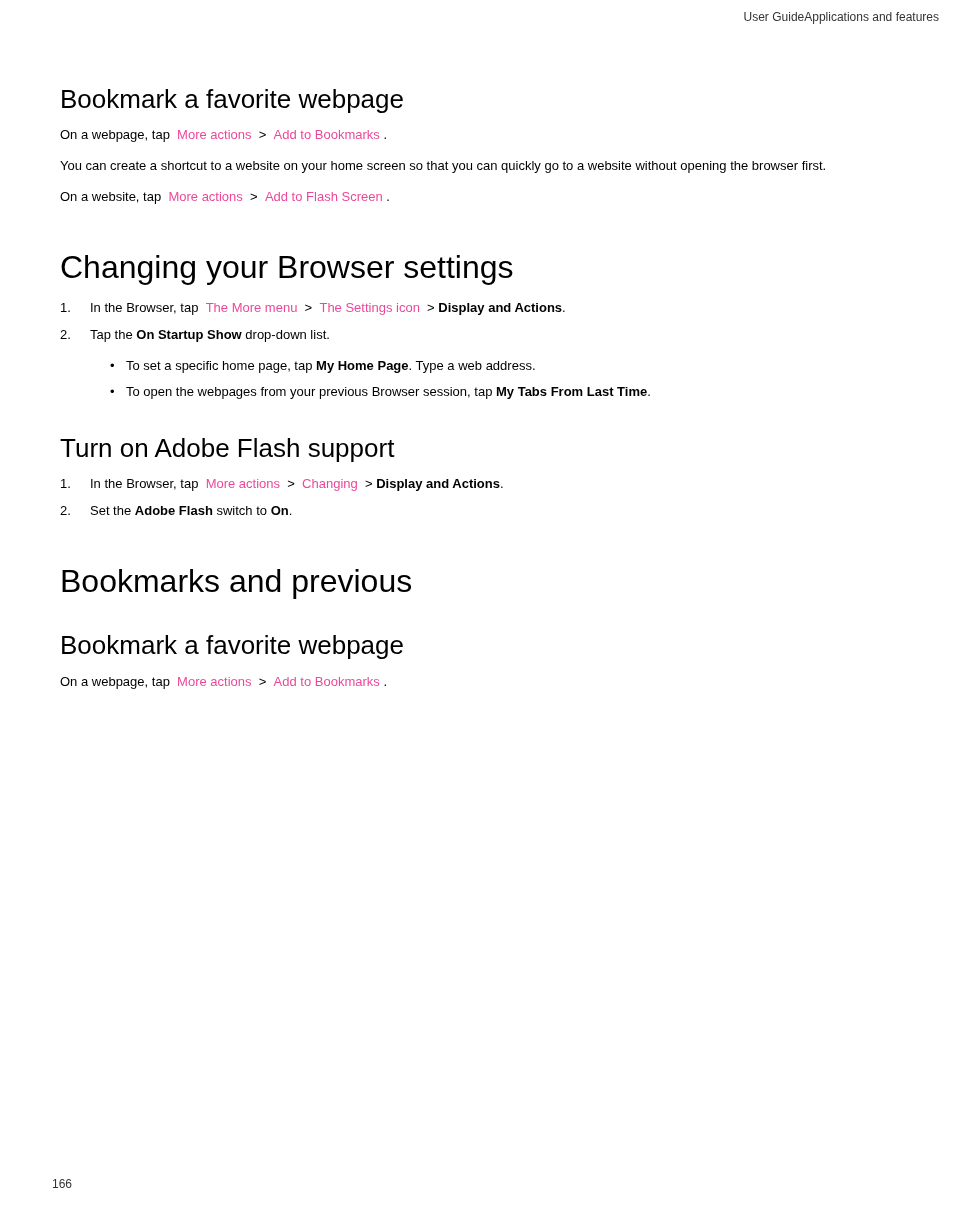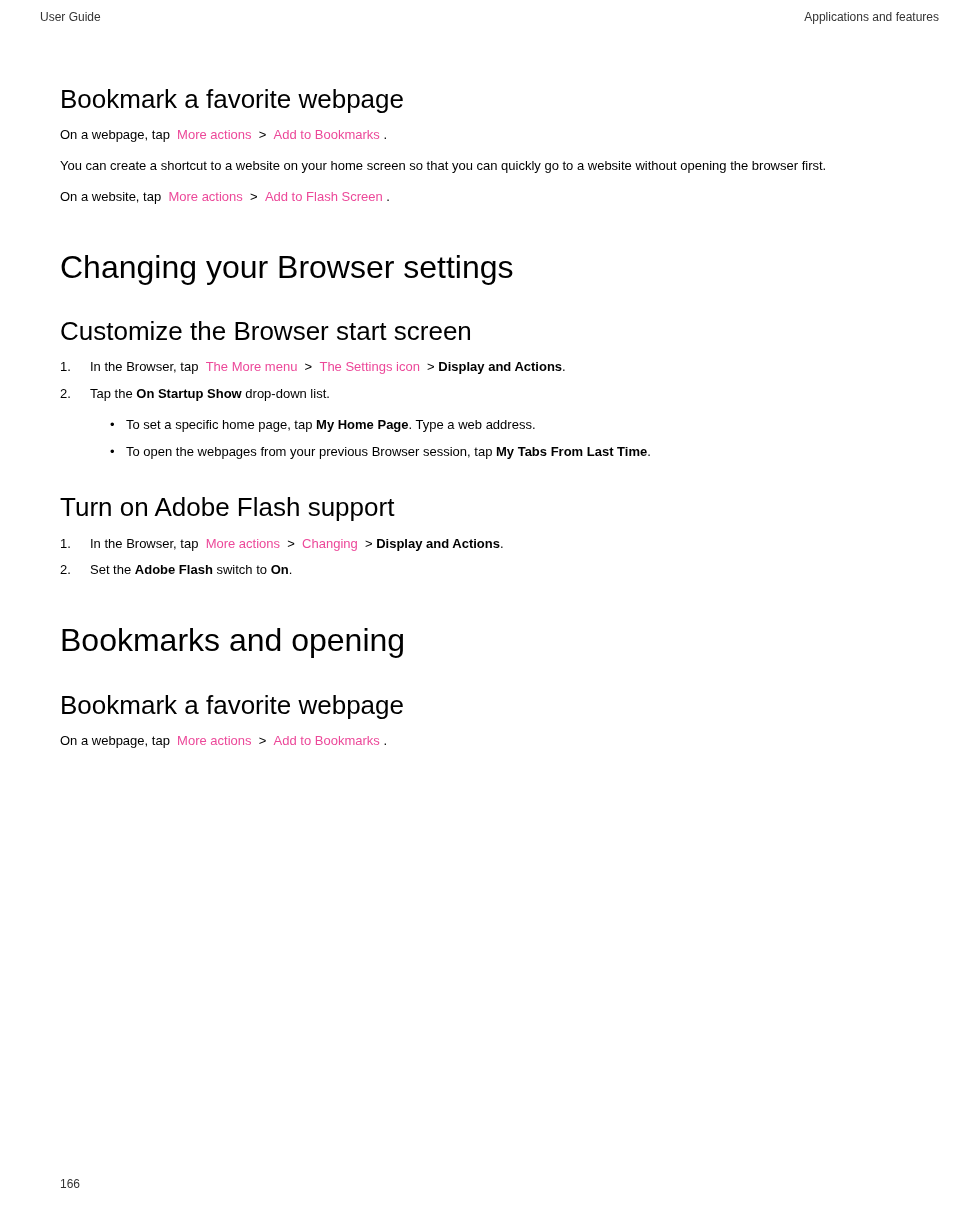--- a/index.html
+++ b/index.html
@@ -18,21 +18,21 @@
 
     .page-container {
       width: 979px;
       min-height: 1213px;
       padding: 0;
       position: relative;
     }
 
     .header {
       display: flex;
-      justify-content: space-between;
+      justify-content: flex-end;
       align-items: center;
       padding: 8px 40px;
       border-bottom: none;
     }
 
     .header-left {
       font-size: 12px;
       color: #333;
     }
 
@@ -118,21 +118,21 @@
       top: 0;
     }
 
     .bold {
       font-weight: bold;
     }
 
     .footer-page {
       position: absolute;
       bottom: 20px;
-      left: 60px;
+      left: 52px;
       font-size: 12px;
       color: #333;
     }
 
     .divider-section {
       margin-top: 40px;
     }
   </style>
 </head>
 <body>
@@ -154,21 +154,20 @@
       You can create a shortcut to a website on your home screen so that you can quickly go to a website without opening the browser first.
     </p>
     <p class="body-text">
       On a website, tap &nbsp;<a class="inline-link">More actions</a>&nbsp; &gt; &nbsp;<a class="inline-link">Add to Flash Screen</a> .
     </p>
 
     <div class="divider-section">
       <h1 class="section-title">Changing your Browser settings</h1>
     </div>
 
-    <h2 class="subsection-title">Customize the Browser start screen</h2>
 
     <ol class="numbered-list">
       <li>
         <span class="list-number">1.</span>
         In the Browser, tap &nbsp;<a class="inline-link">The More menu</a>&nbsp; &gt; &nbsp;<a class="inline-link">The Settings icon</a>&nbsp; &gt; <span class="bold">Display and Actions</span>.
       </li>
       <li>
         <span class="list-number">2.</span>
         Tap the <span class="bold">On Startup Show</span> drop-down list.
       </li>
@@ -190,21 +189,21 @@
         <span class="list-number">1.</span>
         In the Browser, tap &nbsp;<a class="inline-link">More actions</a>&nbsp; &gt; &nbsp;<a class="inline-link">Changing</a>&nbsp; &gt; <span class="bold">Display and Actions</span>.
       </li>
       <li>
         <span class="list-number">2.</span>
         Set the <span class="bold">Adobe Flash</span> switch to <span class="bold">On</span>.
       </li>
     </ol>
 
     <div class="divider-section">
-      <h1 class="section-title">Bookmarks and opening</h1>
+      <h1 class="section-title">Bookmarks and previous</h1>
     </div>
 
     <h2 class="subsection-title">Bookmark a favorite webpage</h2>
     <p class="body-text">
       On a webpage, tap &nbsp;<a class="inline-link">More actions</a>&nbsp; &gt; &nbsp;<a class="inline-link">Add to Bookmarks</a> .
     </p>
 
   </div>
 
   <div class="footer-page">

